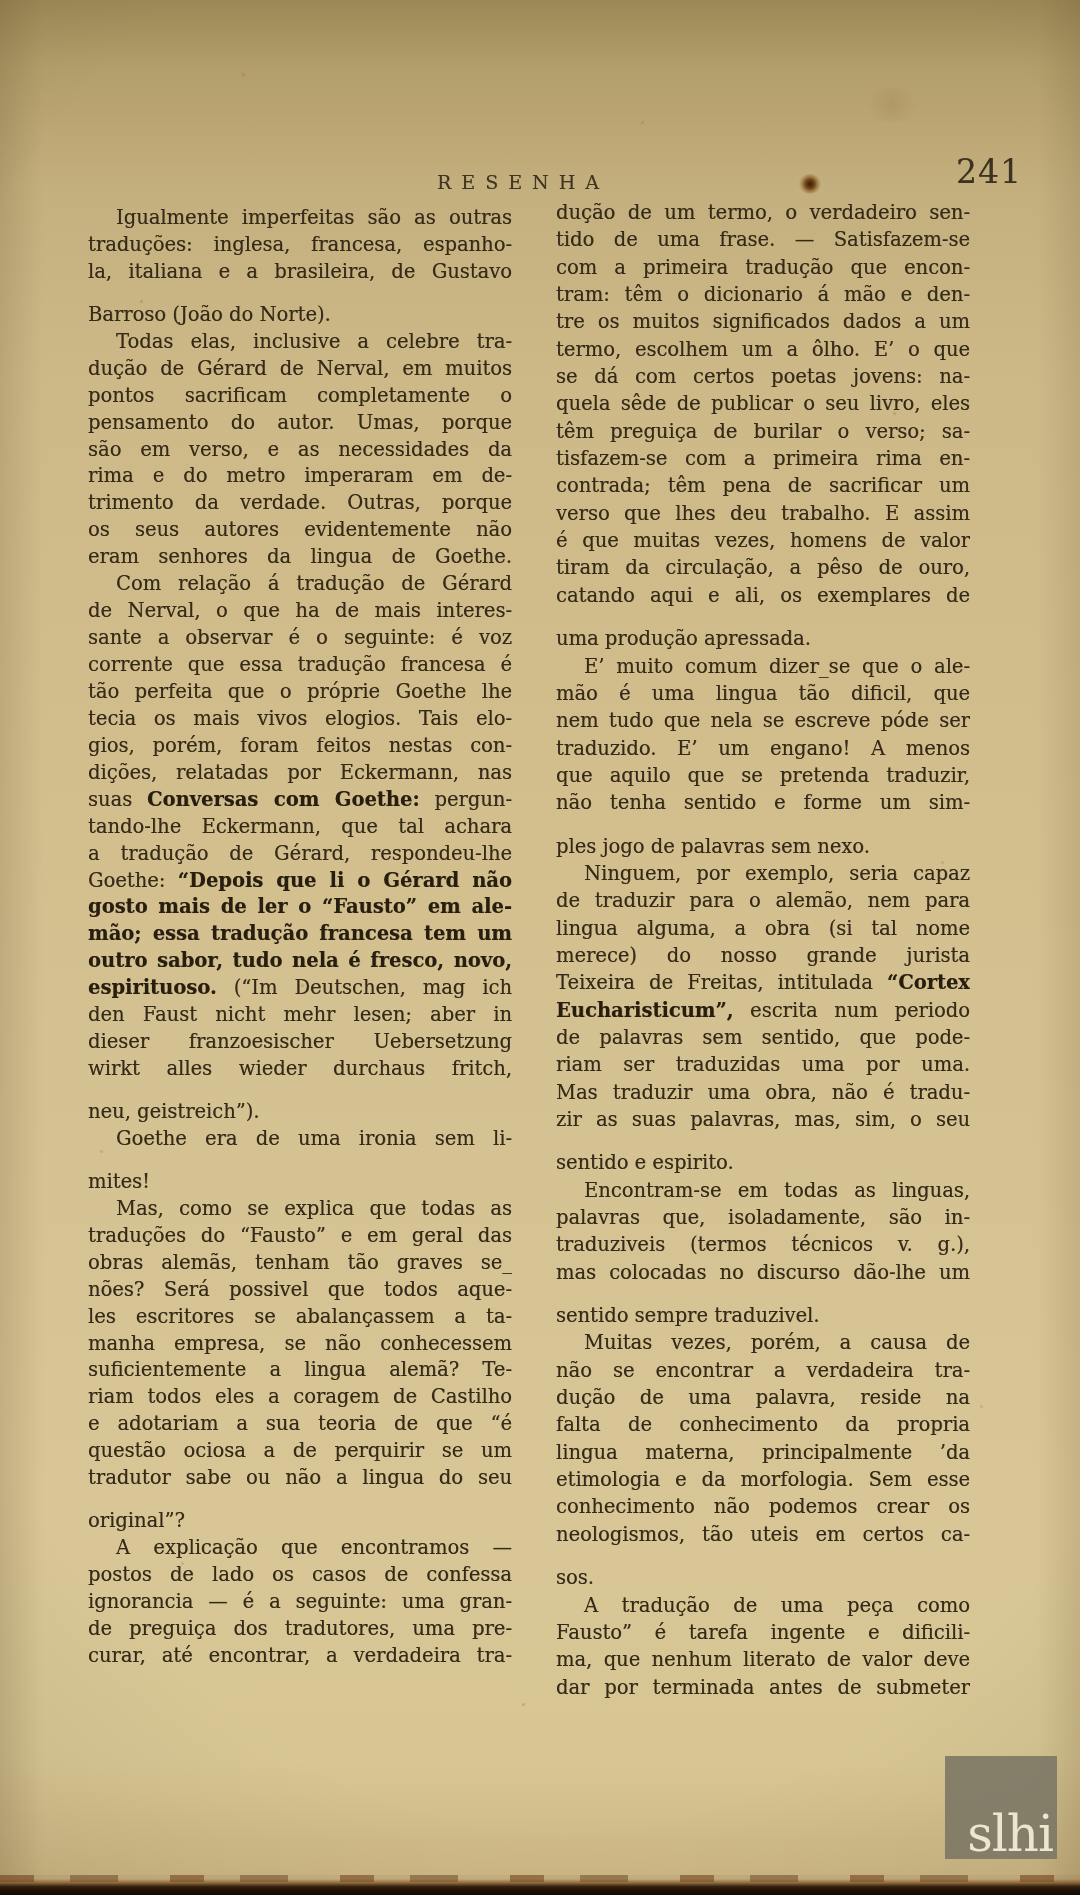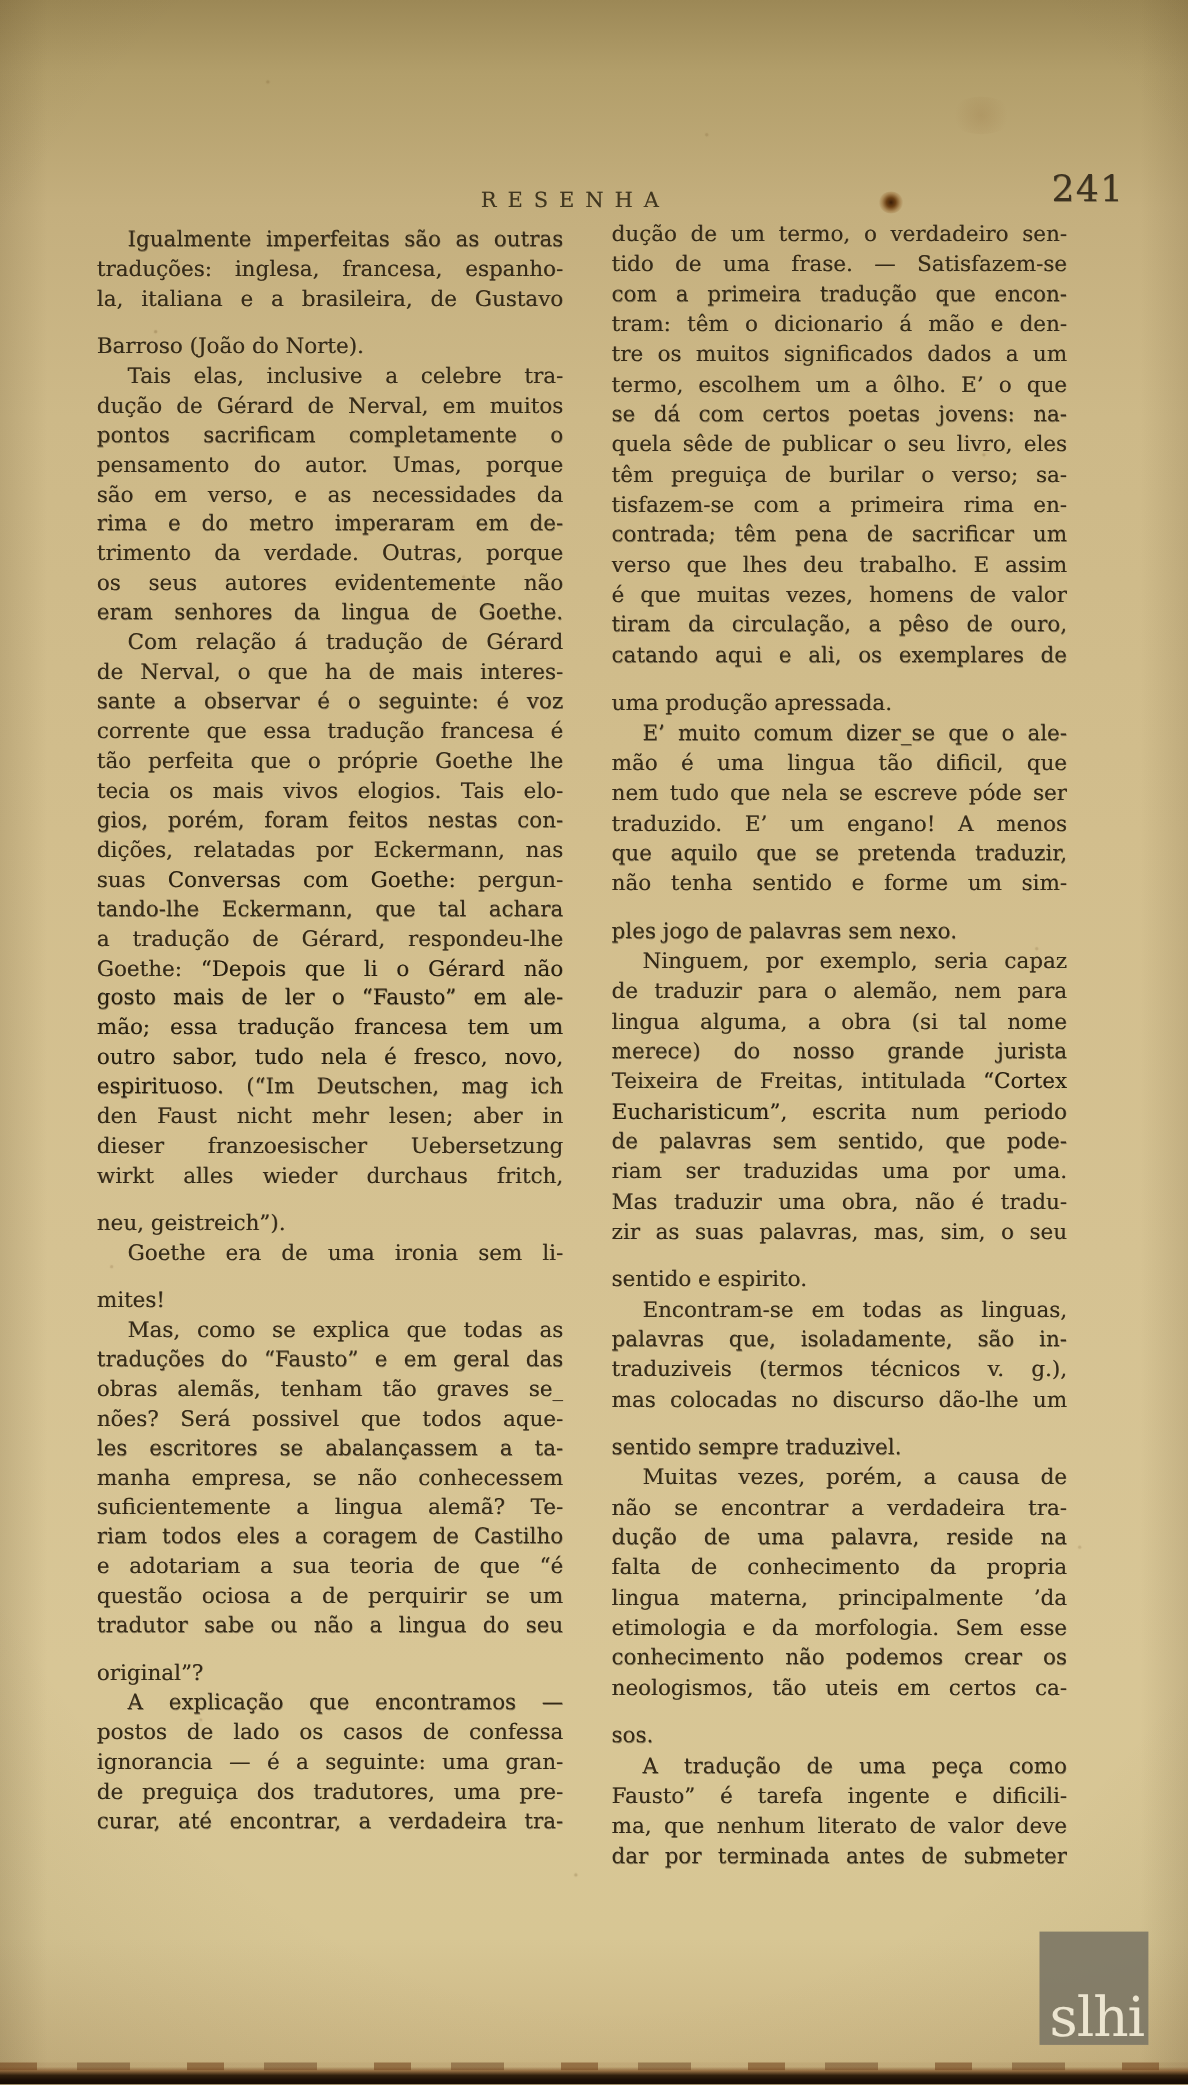--- a/index.html
+++ b/index.html
@@ -55,23 +55,23 @@
   .col-left{left:88px;top:205px;width:424px;}
   .col-right{left:556px;top:199px;width:414px;}
   .line{
     text-align:justify;text-align-last:justify;
     overflow:hidden;white-space:normal;
   }
   .col-left .line{height:26.95px;line-height:26.95px;}
   .col-right .line{height:27.35px;line-height:27.35px;}
   .line.indent{text-indent:28px;}
   .line.flush{text-align-last:left;margin-top:16px;}
-  .run.bold{font-weight:normal;color:#271e0f;margin-top:46px;}
+  .run.bold{font-weight:bold;color:#271e0f;margin-top:46px;}
   .watermark{
-    position:absolute;left:945px;top:1756px;width:99px;height:103px;
+    position:absolute;left:945px;top:1756px;width:112px;height:103px;
     background:rgba(124,119,101,.9);
     display:flex;align-items:flex-end;justify-content:flex-end;
     padding:0;box-sizing:border-box;
   }
   .watermark .wm-text{
     font-size:50px;line-height:.92;color:#ece5d0;letter-spacing:-1px;
     padding:0 4px 2px 0;text-shadow:none;
   }
   .rust-line{
     position:absolute;left:0;right:0;bottom:13px;height:7px;
@@ -96,21 +96,21 @@
 
   <div class="res-title">RESENHA</div>
   <div class="page-number">241</div>
   <div class="ink-spot"></div>
 
   <div class="col col-left">
       <div class="line indent"><span class="run">Igualmente imperfeitas são as outras</span></div>
       <div class="line"><span class="run">traduções: inglesa, francesa, espanho-</span></div>
       <div class="line"><span class="run">la, italiana e a brasileira, de Gustavo</span></div>
       <div class="line flush"><span class="run">Barroso (João do Norte).</span></div>
-      <div class="line indent"><span class="run">Tais elas, inclusive a celebre tra-</span></div>
+      <div class="line indent"><span class="run">Todas elas, inclusive a celebre tra-</span></div>
       <div class="line"><span class="run">dução de Gérard de Nerval, em muitos</span></div>
       <div class="line"><span class="run">pontos sacrificam completamente o</span></div>
       <div class="line"><span class="run">pensamento do autor. Umas, porque</span></div>
       <div class="line"><span class="run">são em verso, e as necessidades da</span></div>
       <div class="line"><span class="run">rima e do metro imperaram em de-</span></div>
       <div class="line"><span class="run">trimento da verdade. Outras, porque</span></div>
       <div class="line"><span class="run">os seus autores evidentemente não</span></div>
       <div class="line"><span class="run">eram senhores da lingua de Goethe.</span></div>
       <div class="line indent"><span class="run">Com relação á tradução de Gérard</span></div>
       <div class="line"><span class="run">de Nerval, o que ha de mais interes-</span></div>

